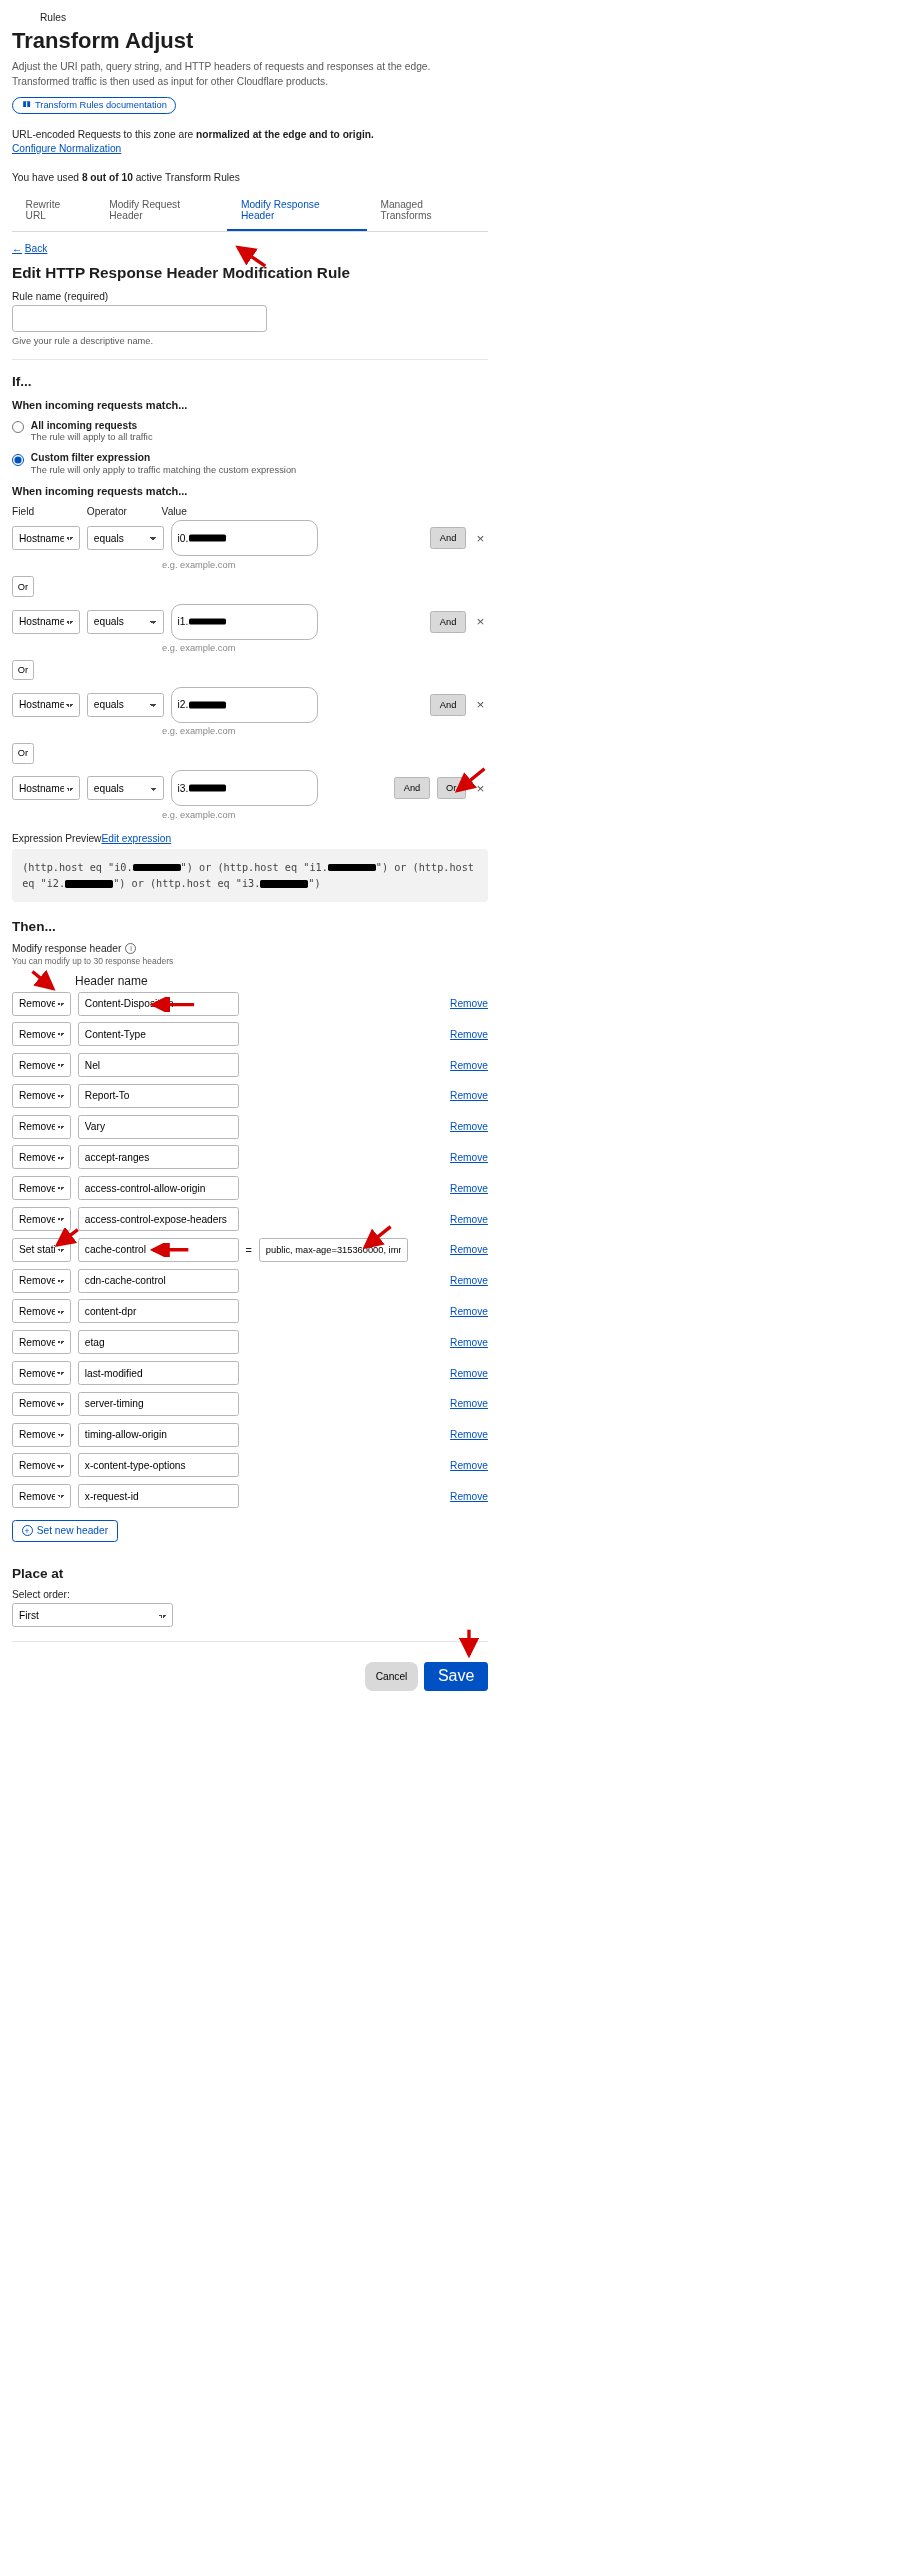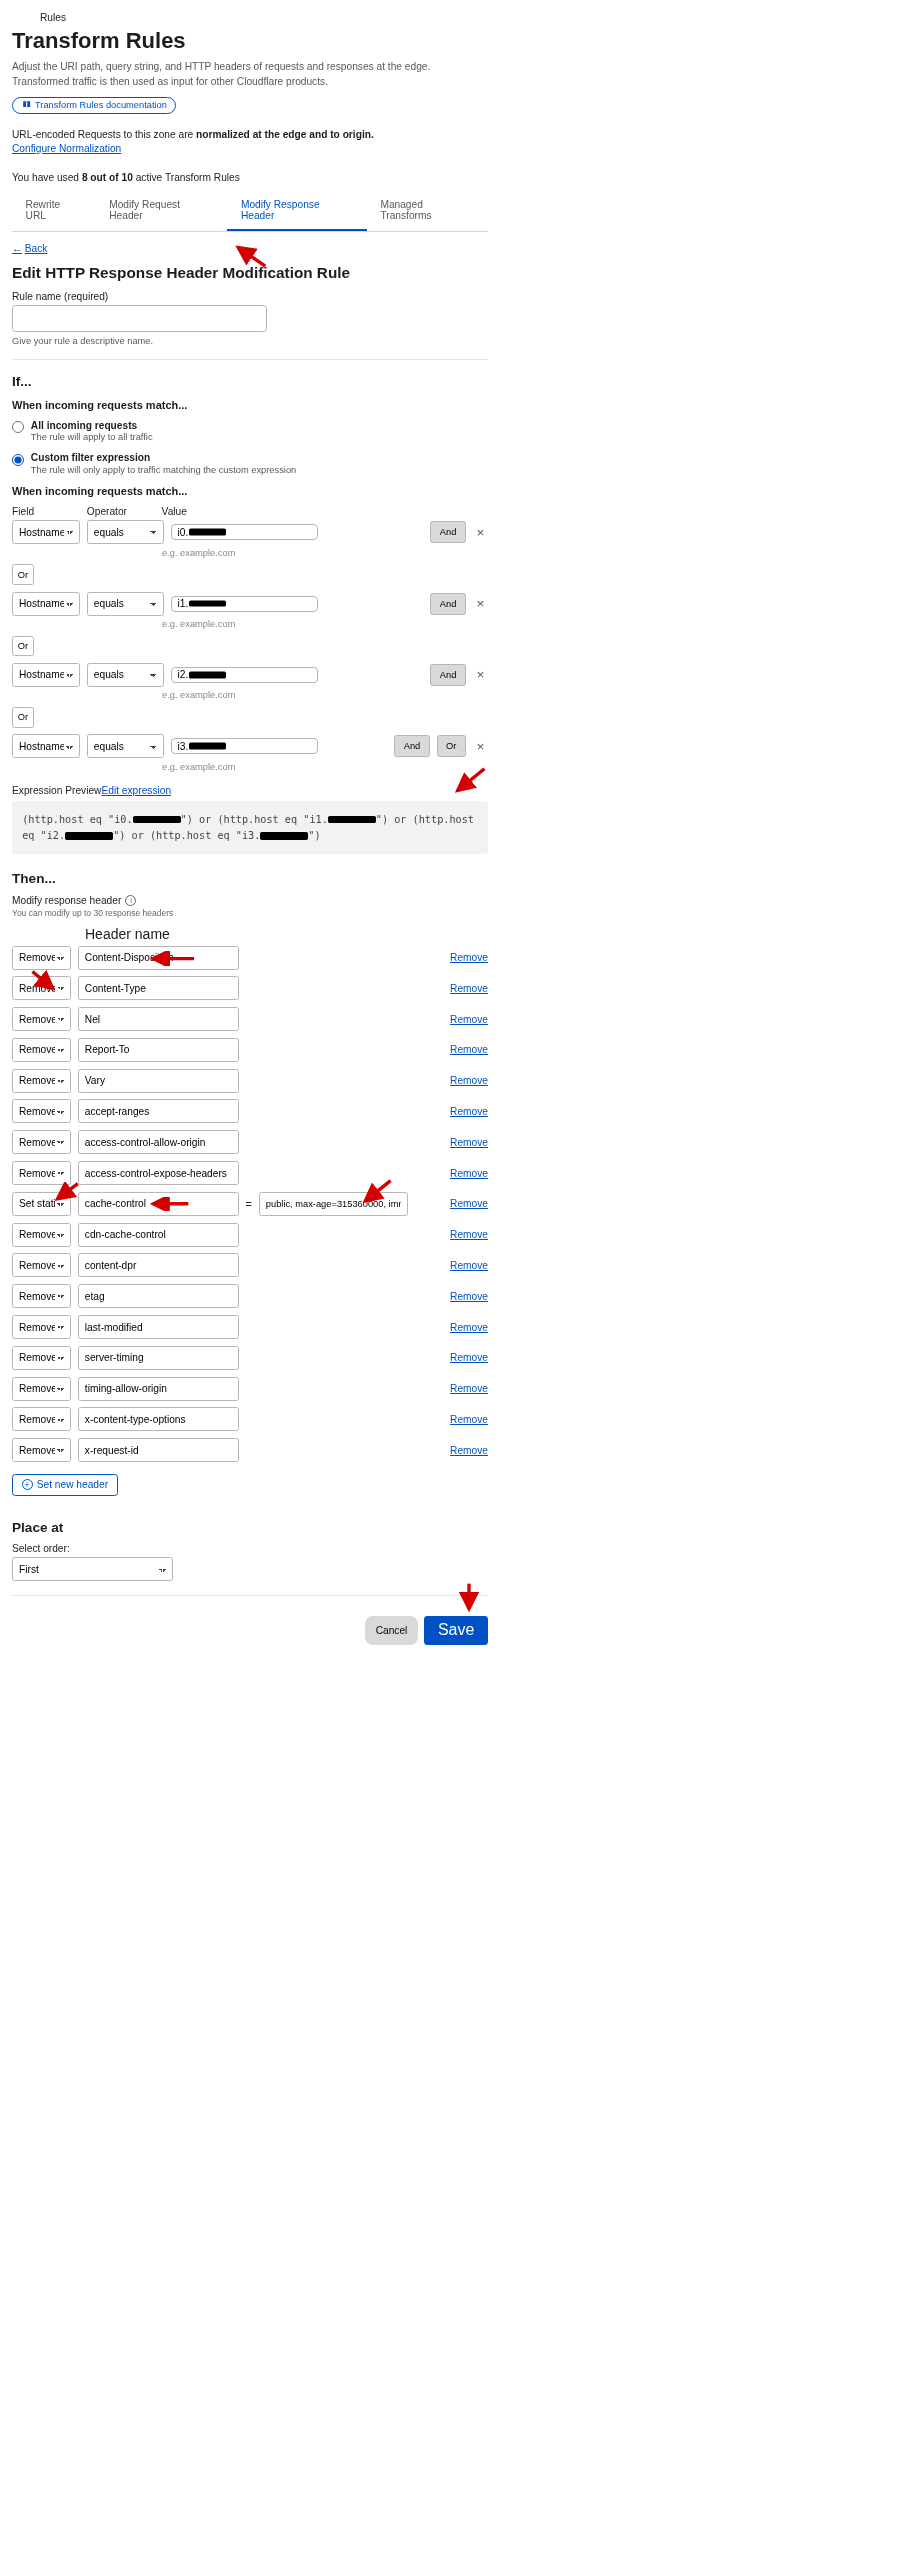--- a/index.html
+++ b/index.html
@@ -29,36 +29,36 @@
 .radio-label { font-size: 10.2px; font-weight: 600; }
 .radio-desc { font-size: 9.3px; color: #595959; margin-top: 1.7px; }
 .labels-row { display: flex; gap: 6.8px; font-size: 10.2px; margin-bottom: 3.4px; }
 .labels-row .c-field { width: 68px; }
 .labels-row .c-op { width: 68px; }
 .labels-row .c-val { flex: 1; }
 .cond-row { display: flex; gap: 6.8px; align-items: center; margin-bottom: 3.4px; }
 .select { height: 24px; border: 0.8px solid #b6b6b6; border-radius: 2.5px; background: #fff; font-size: 10.2px; padding: 0 15.3px 0 6px; appearance: none; background-image: linear-gradient(45deg, transparent 50%, #444 50%), linear-gradient(135deg, #444 50%, transparent 50%); background-position: calc(100% - 9.3px) 10.2px, calc(100% - 6px) 10.2px; background-size: 3.4px 3.4px; background-repeat: no-repeat; cursor: pointer; }
 .sel-field { width: 68px; }
 .sel-op { width: 77px; }
-.val-input { flex: 1; height: 16px; border: 0.8px solid #b6b6b6; border-radius: 4px; padding: 0 6px; font-size: 10.2px; background: #fff; }
+.val-input { flex: 1; height: 36px; border: 0.8px solid #b6b6b6; border-radius: 10px; padding: 0 6px; font-size: 10.2px; background: #fff; }
 .btn-pill { height: 22px; padding: 0 8.5px; border: 0.8px solid #b6b6b6; border-radius: 2.5px; font-size: 9.3px; cursor: pointer; }
 .btn-and { background: #d9d9d9; }
 .btn-or { background: #fff; }
 .btn-or.grey { background: #d9d9d9; }
 .close-x { width: 15.3px; height: 15.3px; display: flex; align-items: center; justify-content: center; cursor: pointer; font-size: 13.6px; color: #555; }
 .eg { font-size: 9.3px; color: #888; margin: 1.7px 0 6.8px 150px; }
 .or-btn { height: 20.4px; width: 22px; border: 0.8px solid #b6b6b6; border-radius: 2.5px; background: #fff; font-size: 9.3px; margin-bottom: 6.8px; cursor: pointer; }
 .preview-bar { display: flex; align-items: center; margin: 13.6px 0 5.1px; }
 .preview-label { font-size: 10.2px; }
 .preview-box { background: #f2f2f2; border-radius: 3.4px; padding: 10.2px; font-family: Menlo, Consolas, monospace; font-size: 10.2px; line-height: 1.6; color: #444; margin-bottom: 17px; white-space: pre-wrap; word-break: break-word; }
 .preview-box .redact { display: inline-block; width: 48px; height: 7.6px; background: #000; vertical-align: middle; border-radius: 1.7px; }
 .then-head { display: flex; align-items: center; gap: 4.2px; font-size: 10.2px; margin-bottom: 1.7px; }
 .info-icon { width: 11px; height: 11px; border: 0.8px solid #666; border-radius: 50%; display: inline-flex; align-items: center; justify-content: center; font-size: 7.6px; color: #666; }
 .small-note { font-size: 8.5px; color: #666; margin-bottom: 8.5px; }
-.header-label-row { display: flex; gap: 14px; font-size: 14px; margin-bottom: 3.4px; }
+.header-label-row { display: flex; gap: 4px; font-size: 12px; margin-bottom: 3.4px; }
 .header-label-row .h-act { width: 59px; }
 .hdr-row { display: flex; align-items: center; gap: 6.8px; margin-bottom: 6.8px; }
 .sel-action { width: 59px; }
 .hdr-name { width: 161px; height: 24px; border: 0.8px solid #b6b6b6; border-radius: 2.5px; padding: 0 6px; font-size: 10.2px; background: #fff; }
 .hdr-val { width: 149px; height: 24px; border: 0.8px solid #b6b6b6; border-radius: 2.5px; padding: 0 6px; font-size: 9.3px; background: #fff; }
 .eq-sign { font-size: 11px; color: #222; }
 .remove-link { margin-left: auto; color: #0051c3; font-size: 10.2px; text-decoration: underline; cursor: pointer; }
 .set-new-btn { display: inline-flex; align-items: center; gap: 4.2px; border: 0.8px solid #0051c3; color: #0051c3; background: #fff; border-radius: 3.4px; padding: 4.2px 8.5px; font-size: 10.2px; cursor: pointer; margin-top: 5.1px; }
 .plus-circle { width: 11px; height: 11px; border: 1.3px solid #0051c3; border-radius: 50%; display: inline-flex; align-items: center; justify-content: center; font-size: 8.5px; line-height: 1; }
 .place-sel { width: 161px; }
@@ -70,21 +70,21 @@
 .container { position: relative; max-width: 476px; }
 .redact-input { position: relative; }
 .redact-input::after { content: ""; position: absolute; left: 18.7px; top: 50%; transform: translateY(-50%); width: 37px; height: 6.8px; background: #000; border-radius: 1.7px; pointer-events: none; }
 </style>
 </head>
 <body>
 
 <div class="container" id="root">
 
 <div class="breadcrumb">Rules</div>
-<h1 class="title">Transform Rules</h1>
+<h1 class="title">Transform Adjust</h1>
 <p class="subtitle">Adjust the URI path, query string, and HTTP headers of requests and responses at the edge. Transformed traffic is then used as input for other Cloudflare products.</p>
 <button class="doc-btn">
   <svg viewBox="0 0 16 16">
         <path d="M2 2h5a2 2 0 012 2v9a1 1 0 00-1-1H2V2zm12 0H9a2 2 0 00-2 2v9a1 1 0 011-1h6V2z"></path>
       </svg>
   <span>Transform Rules documentation</span>
 </button>
 
 <p class="info-line">
   <span>URL-encoded Requests to this zone are </span><span class="bold">normalized at the edge and to origin.</span>

